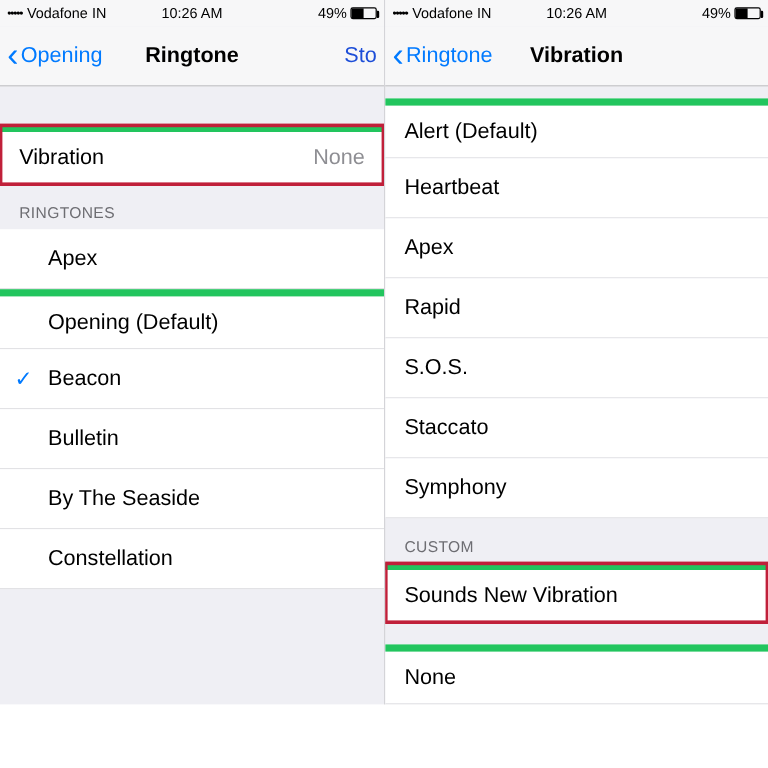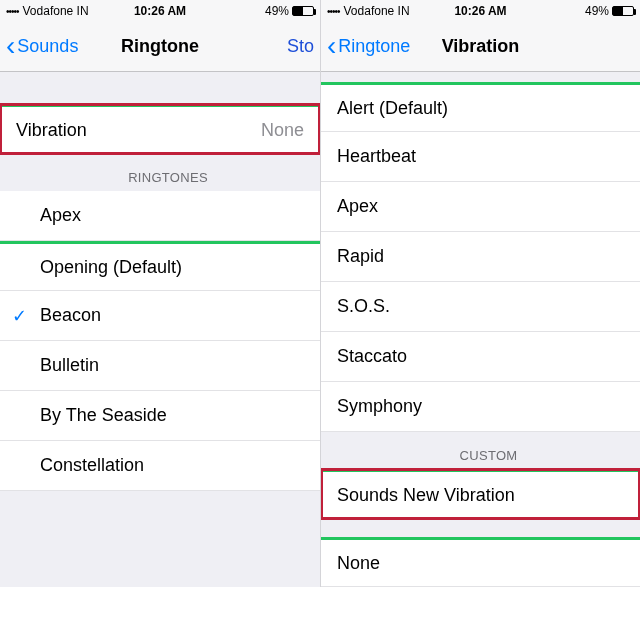--- a/index.html
+++ b/index.html
@@ -22,21 +22,21 @@
       background: #f7f7f8;
       display: flex;
       align-items: center;
       font-size: 12px;
       padding: 0 6px;
       position: relative;
       color: #000;
     }
     .sb-left { display: flex; align-items: center; gap: 4px; }
     .sb-dots { letter-spacing: -1px; font-size: 10px; }
-    .sb-time { position: absolute; left: 50%; transform: translateX(-50%); font-weight: 700; }
+    .sb-time { position: absolute; left: 50%; transform: translateX(-50%); font-weight: 400; }
     .sb-right { margin-left: auto; display: flex; align-items: center; gap: 3px; justify-content: center; }
 
     
     .nav-bar {
       height: 50px;
       background: #f7f7f8;
       border-bottom: 1px solid #c3c3c6;
       display: flex;
       align-items: center;
       position: relative;
@@ -64,33 +64,32 @@
 
     
     .list { display: flex; flex-direction: column; flex: 1; overflow: hidden; }
     .group-gap { height: 32px; }
     .group-header {
       font-size: 13px;
       color: #6d6d72;
       padding: 16px 0 6px 16px;
       text-transform: uppercase;
       letter-spacing: 0.3px;
-      text-align: center;
     }
     .row {
       background: #fff;
       min-height: 50px;
       display: flex;
       align-items: center;
       padding: 0 16px 0 40px;
       border-bottom: 1px solid #e2e2e5;
       position: relative;
       font-size: 18px;
     }
-    .row.first-in-group { border-top: 3px solid #22c55e; }
+    .row.first-in-group { border-top: 6px solid #22c55e; }
     .row .check {
       position: absolute;
       left: 12px;
       color: #007aff;
       font-size: 18px;
     }
     .row .detail {
       margin-left: auto;
       color: #8e8e93;
       font-size: 18px;
@@ -119,21 +118,21 @@
         <span style="display:inline-block;width:22px;height:10px;border:1px solid #000;border-radius:2px;position:relative;">
           <span style="display:block;width:48%;height:100%;background:#000;"></span>
           <span style="position:absolute;right:-3px;top:2px;width:2px;height:6px;background:#000;border-radius:0 1px 1px 0;"></span>
         </span>
       </div>
     </div>
 
     <div class="nav-bar">
       <div class="nav-back">
         <span class="chev">‹</span>
-        <span>Sounds</span>
+        <span>Opening</span>
       </div>
       <div class="nav-title">Ringtone</div>
       <div class="nav-action">Sto</div>
     </div>
 
     <div class="list">
       <div class="group-gap"></div>
       <div class="row row-short first-in-group highlight">
         <span>Vibration</span>
         <span class="detail">None</span>

